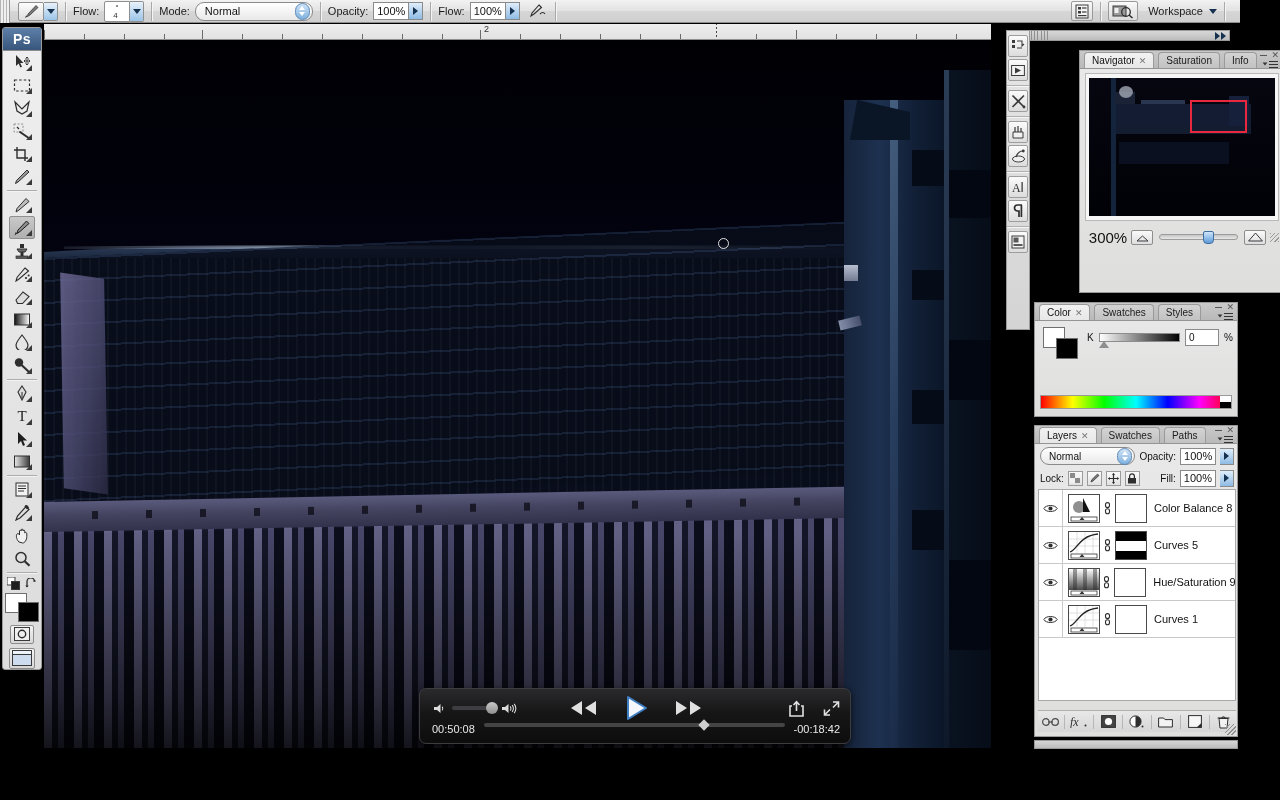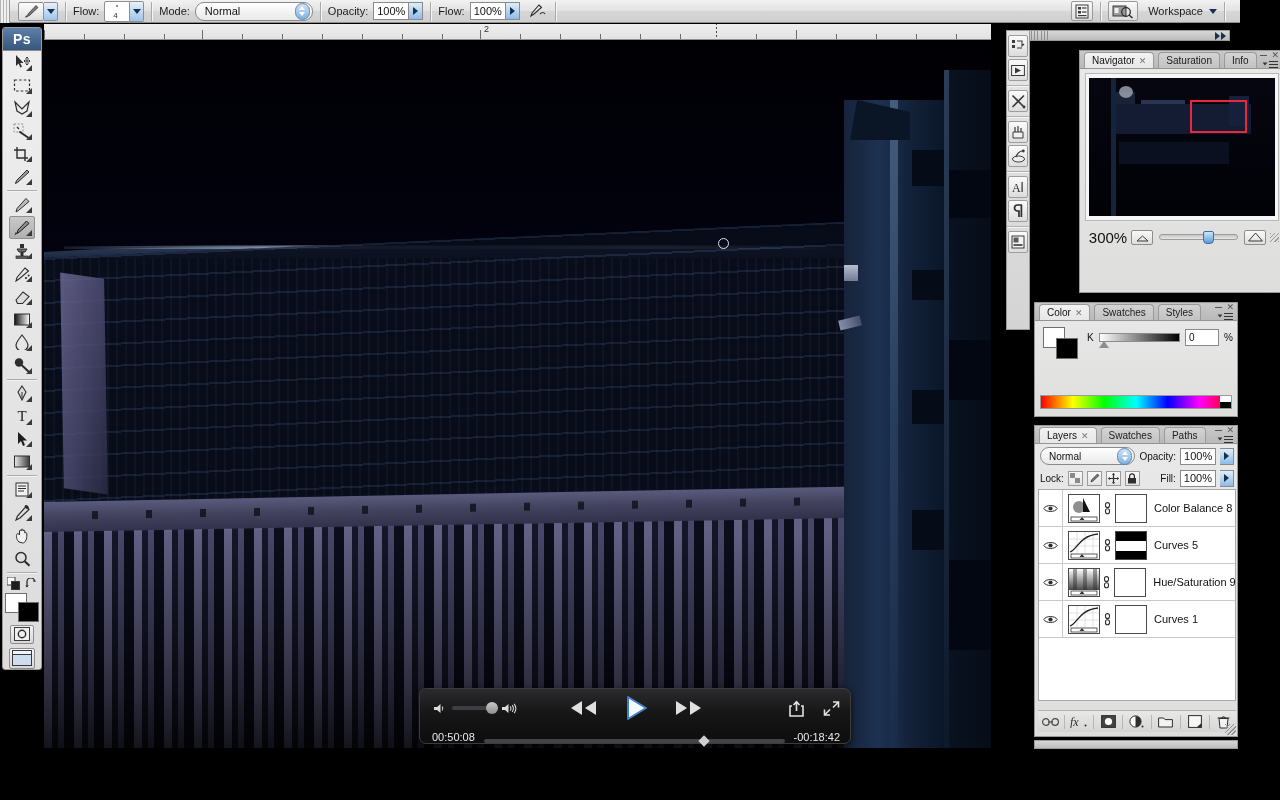--- a/index.html
+++ b/index.html
@@ -171,21 +171,21 @@
     border:1px solid #3c3c3e;border-radius:7px;
     box-shadow:0 2px 7px rgba(0,0,0,.7);}
   #vc-row1{position:absolute;left:0;top:3px;width:432px;height:32px;display:flex;align-items:center;}
   #vol-group{display:flex;align-items:center;margin-left:13px;gap:5px;}
   .vol-track{width:44px;height:4px;background:#3e3e42;border-radius:2px;position:relative;}
   .vol-knob{position:absolute;right:-2px;top:-4px;width:12px;height:12px;border-radius:50%;
     background:linear-gradient(to bottom,#c9c9c9,#8f8f8f);}
   #transport{position:absolute;left:50%;top:2px;transform:translateX(-50%);
     display:flex;align-items:center;gap:24px;}
   #vc-right{position:absolute;right:12px;top:8px;display:flex;align-items:center;gap:18px;}
-  #vc-row2{position:absolute;left:0;top:34px;width:432px;height:20px;display:flex;align-items:flex-end;padding:0 12px;}
+  #vc-row2{position:absolute;left:0;top:34px;width:432px;height:20px;display:flex;align-items:flex-start;padding:0 12px;}
   .tcode{color:#e8e8e8;font-size:11px;font-family:"Liberation Sans",sans-serif;white-space:nowrap;}
   #scrub{flex:1;height:4px;background:#444;border-radius:2px;margin:0 9px;position:relative;}
   #scrub-knob{position:absolute;left:72%;top:-2px;width:8px;height:8px;background:#cfcfcf;transform:rotate(45deg);}
 
   
   #icon-dock{position:absolute;left:1006px;top:30px;width:24px;height:300px;
     background:linear-gradient(to bottom,#e6e6e6,#d4d4d4);
     border:1px solid #9a9a9a;display:flex;flex-direction:column;align-items:center;padding-top:3px;}
   .dock-btn{width:20px;height:22px;border:1px solid #9d9d9d;border-radius:2px;margin:1px 0;
     background:linear-gradient(to bottom,#fbfbfb,#dcdcdc);

